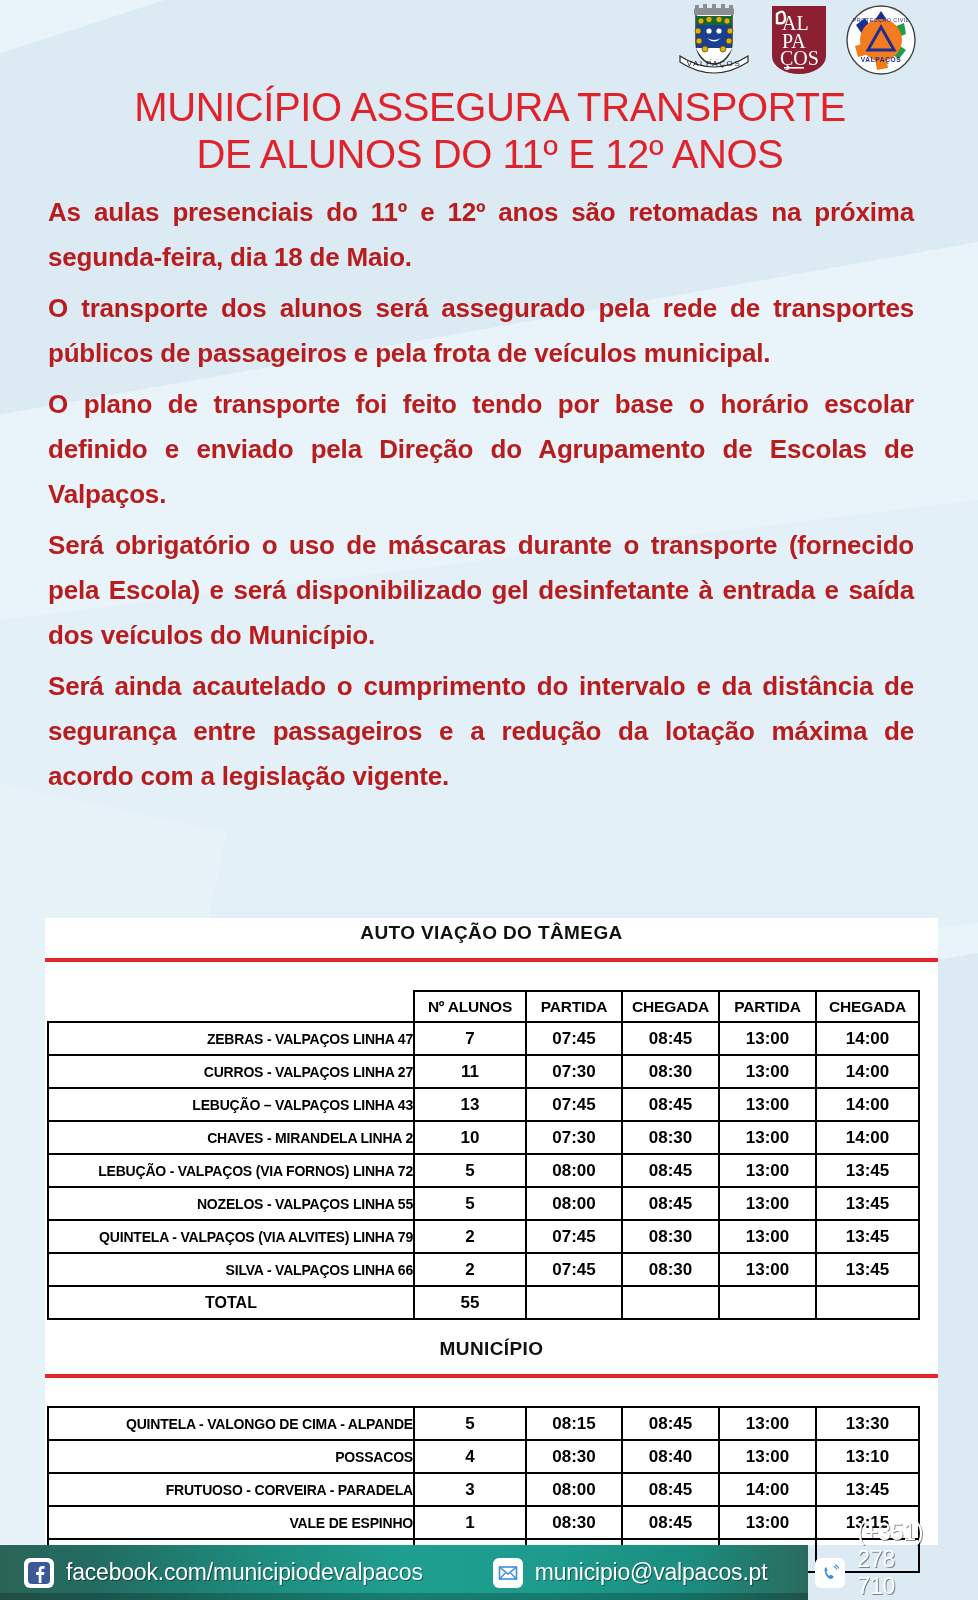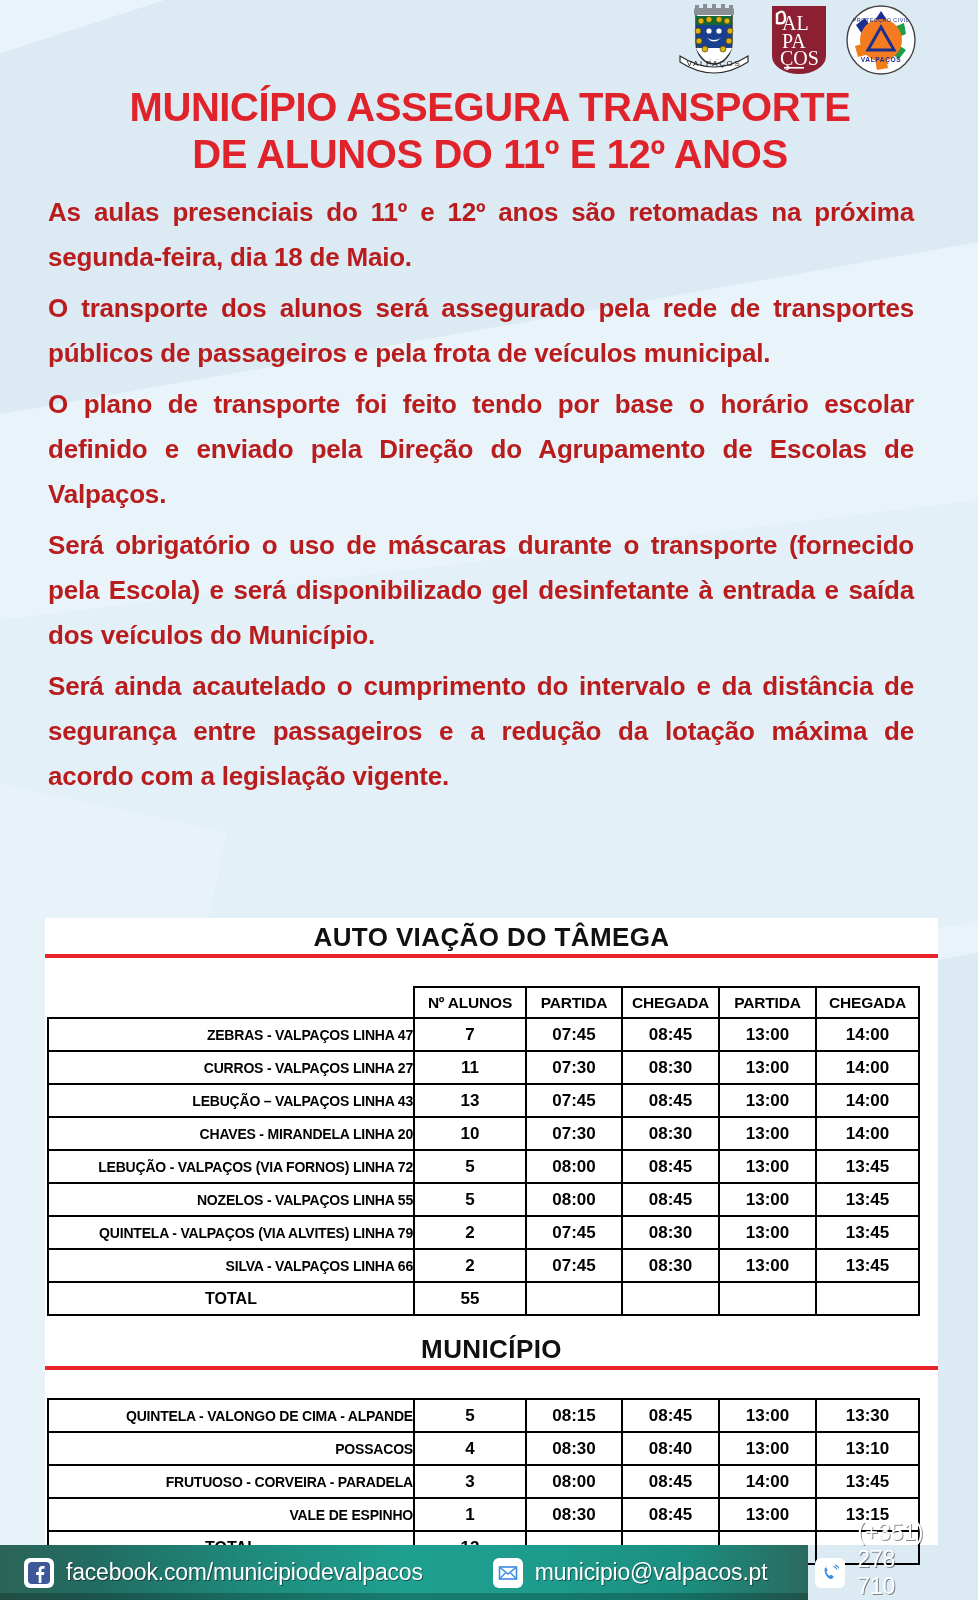--- a/index.html
+++ b/index.html
@@ -73,21 +73,21 @@
   
   #title-block {
     position: absolute;
     top: 84px;
     left: 40px;
     width: 900px;
     text-align: center;
   }
   .title-line {
     color: #e0222b;
-    font-weight: bold;
+    font-weight: normal;
     font-size: 40px;
     line-height: 47px;
     letter-spacing: -0.4px;
     white-space: nowrap;
   }
 
   
   #copy {
     position: absolute;
     top: 190px;
@@ -109,26 +109,26 @@
   #tables-panel {
     position: absolute;
     left: 45px;
     top: 918px;
     width: 893px;
     height: 627px;
     background: #ffffff;
   }
   .section-title {
     text-align: center;
-    font-size: 26px;
+    font-size: 19px;
     font-weight: bold;
     color: #111;
     letter-spacing: 0.4px;
     padding-top: 4px;
-    padding-bottom: 1px;
+    padding-bottom: 14px;
   }
   .red-rule {
     height: 4px;
     background: #e8232a;
     width: 100%;
     margin-bottom: 2px;
   }
   .spacer-8 { height: 10px; }
 
   table.sched {
@@ -374,21 +374,21 @@
             </tr>
             <tr>
               <td class="route">LEBUÇÃO – VALPAÇOS <span class="ln">LINHA 43</span></td>
               <td class="nalunos">13</td>
               <td class="time">07:45</td>
               <td class="time">08:45</td>
               <td class="time">13:00</td>
               <td class="time">14:00</td>
             </tr>
             <tr>
-              <td class="route">CHAVES - MIRANDELA <span class="ln">LINHA 20</span></td>
+              <td class="route">CHAVES - MIRANDELA <span class="ln">LINHA 2</span></td>
               <td class="nalunos">10</td>
               <td class="time">07:30</td>
               <td class="time">08:30</td>
               <td class="time">13:00</td>
               <td class="time">14:00</td>
             </tr>
             <tr>
               <td class="route">LEBUÇÃO - VALPAÇOS (VIA FORNOS) <span class="ln">LINHA 72</span></td>
               <td class="nalunos">5</td>
               <td class="time">08:00</td>

